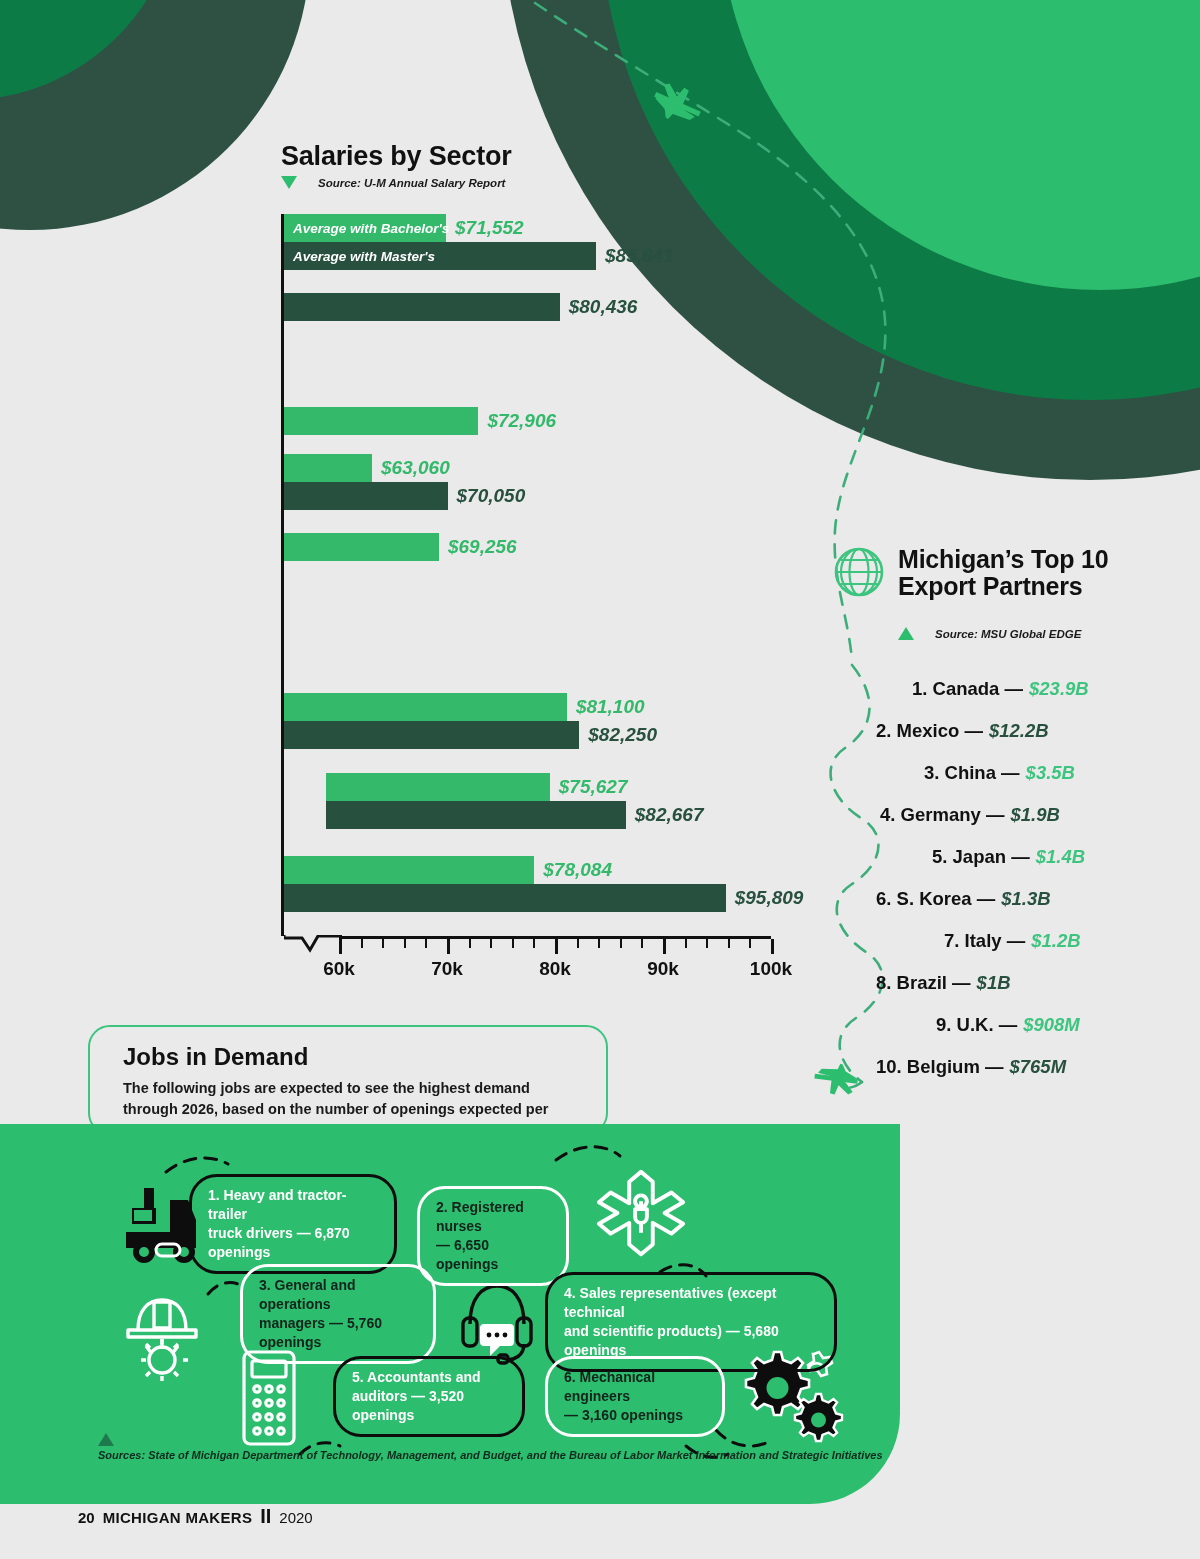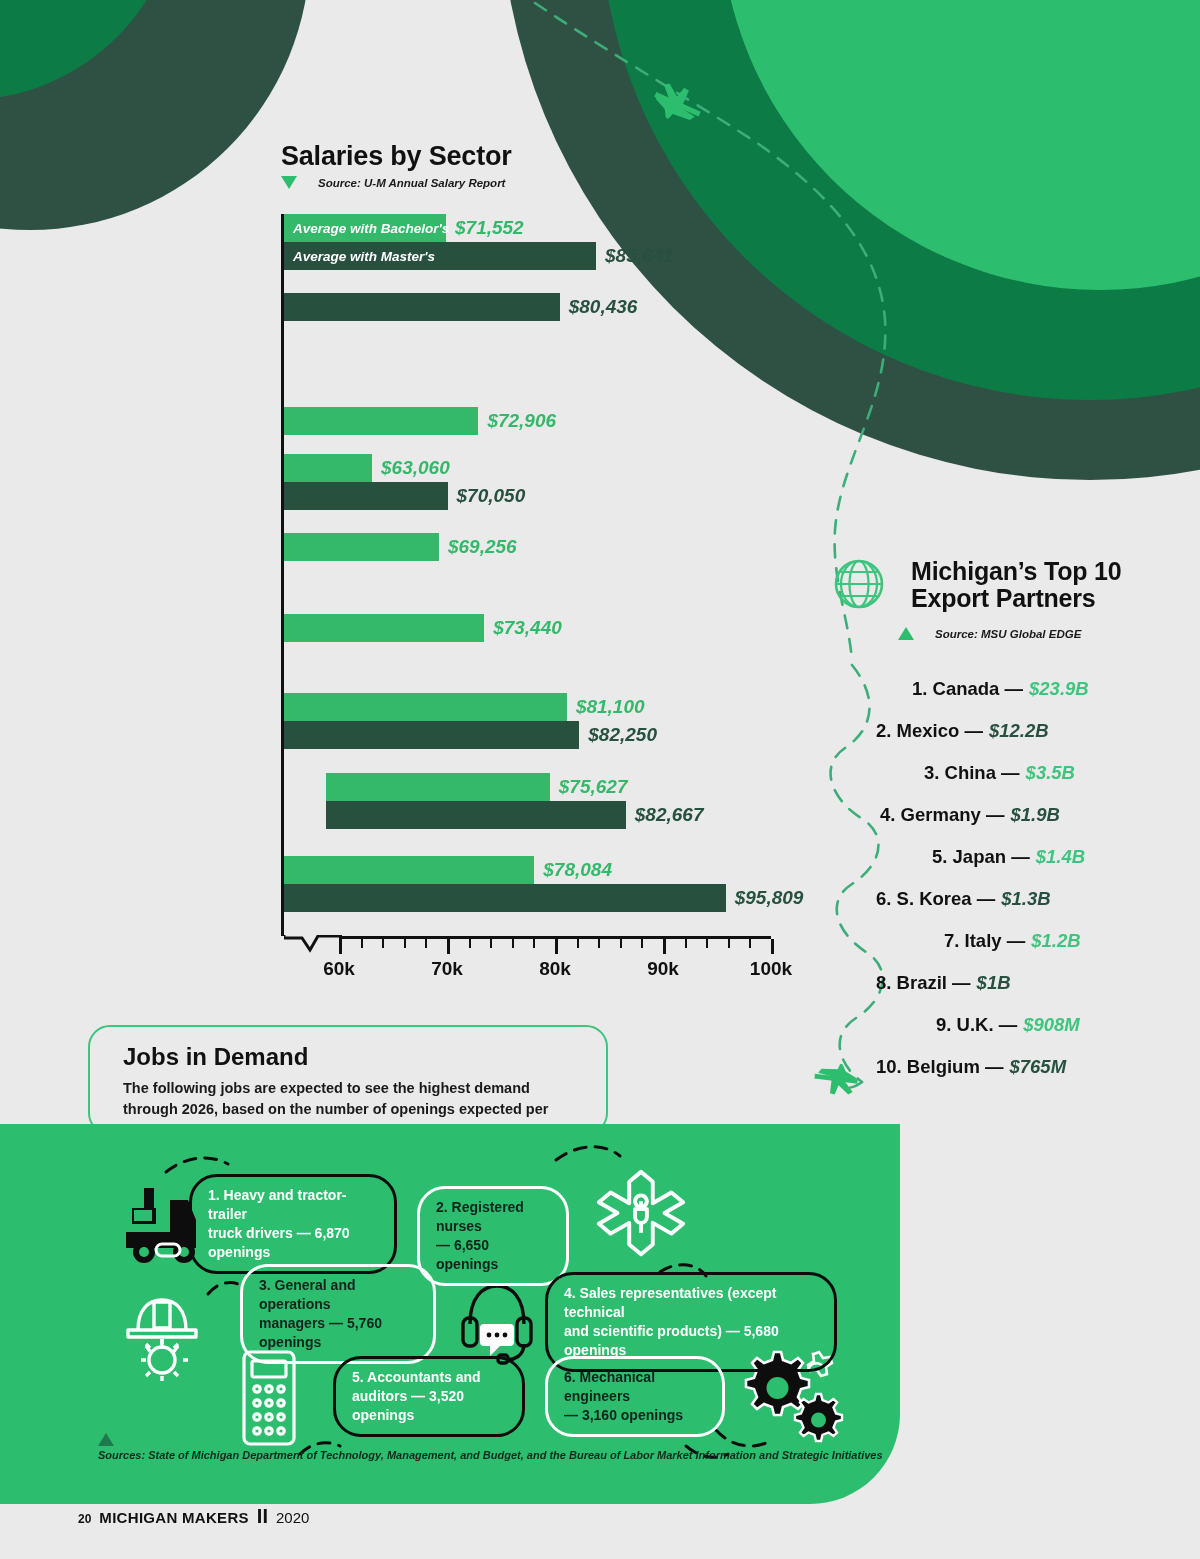--- a/index.html
+++ b/index.html
@@ -60,21 +60,21 @@
   .axis-break { position:absolute; left:0px; top:-1px; }
   .tick { position:absolute; width:2px; background:#111; top:3px; }
   .tick.maj { height:15px; width:3px; }
   .tick.min { height:9px; }
   .tlabel {
     position:absolute; top:22px; font-size:19px; font-weight:bold; color:#111;
     transform:translateX(-50%); white-space:nowrap;
   }
 
   
-  .exp-head { position:absolute; left:833px; top:558px; display:flex; gap:26px; align-items:flex-start; }
+  .exp-head { position:absolute; left:833px; top:546px; display:flex; gap:13px; align-items:flex-start; }
   .exp-title { font-size:25px; font-weight:bold; color:#111; line-height:1.08; letter-spacing:-0.2px; }
   .src-exp { left:898px; top:627px; }
   .exp-list { position:absolute; left:876px; top:668px; width:330px; }
   .exp-item {
     font-size:18.5px; font-weight:bold; color:#111; height:42px;
     display:flex; align-items:center; white-space:nowrap;
   }
   .exp-item .val { font-style:italic; margin-left:6px; }
   .exp-item .lbl { font-style:normal; }
   .exp-item.alt .val { color:#3dc47e; }
@@ -111,21 +111,21 @@
   .jicon { position:absolute; }
 
   .src-jobs { left:98px; top:1433px; }
   .jobs-sources {
     position:absolute; left:98px; top:1449px; font-size:11px; font-weight:bold;
     font-style:italic; color:#0e2b1d; white-space:nowrap;
   }
 
   
   .footer { position:absolute; left:78px; top:1505px; display:flex; align-items:baseline; gap:8px; }
-  .f-num { font-size:12px; font-weight:bold; color:#111; }
+  .f-num { font-size:15px; font-weight:bold; color:#111; }
   .f-name { font-size:15px; font-weight:bold; color:#111; letter-spacing:0.3px; }
   .f-bars { font-size:20px; font-weight:bold; color:#111; }
   .f-year { font-size:15px; color:#111; }
 </style>
 </head>
 <body>
 
 <div class="page">
 
   <div class="tr-stack">
@@ -206,24 +206,20 @@
             <span class="bar-val m">$70,050</span>
           </div>
         </div>
         <div class="grp" style="position: absolute; top: 319px; left: 0px;">
           <div class="bar-wrap">
             <div class="bar b" style="width: 154.965px;"></div>
             <span class="bar-val b">$69,256</span>
           </div>
         </div>
         <div class="grp" style="position: absolute; top: 400px; left: 0px;">
-          <div class="bar-wrap">
-            <div class="bar b" style="width: 200.152px;"></div>
-            <span class="bar-val b">$73,440</span>
-          </div>
         </div>
         <div class="grp" style="position: absolute; top: 479px; left: 0px;">
           <div class="bar-wrap">
             <div class="bar b" style="width: 282.88px;"></div>
             <span class="bar-val b">$81,100</span>
           </div>
           <div class="bar-wrap">
             <div class="bar m" style="width: 295.3px;"></div>
             <span class="bar-val m">$82,250</span>
           </div>

